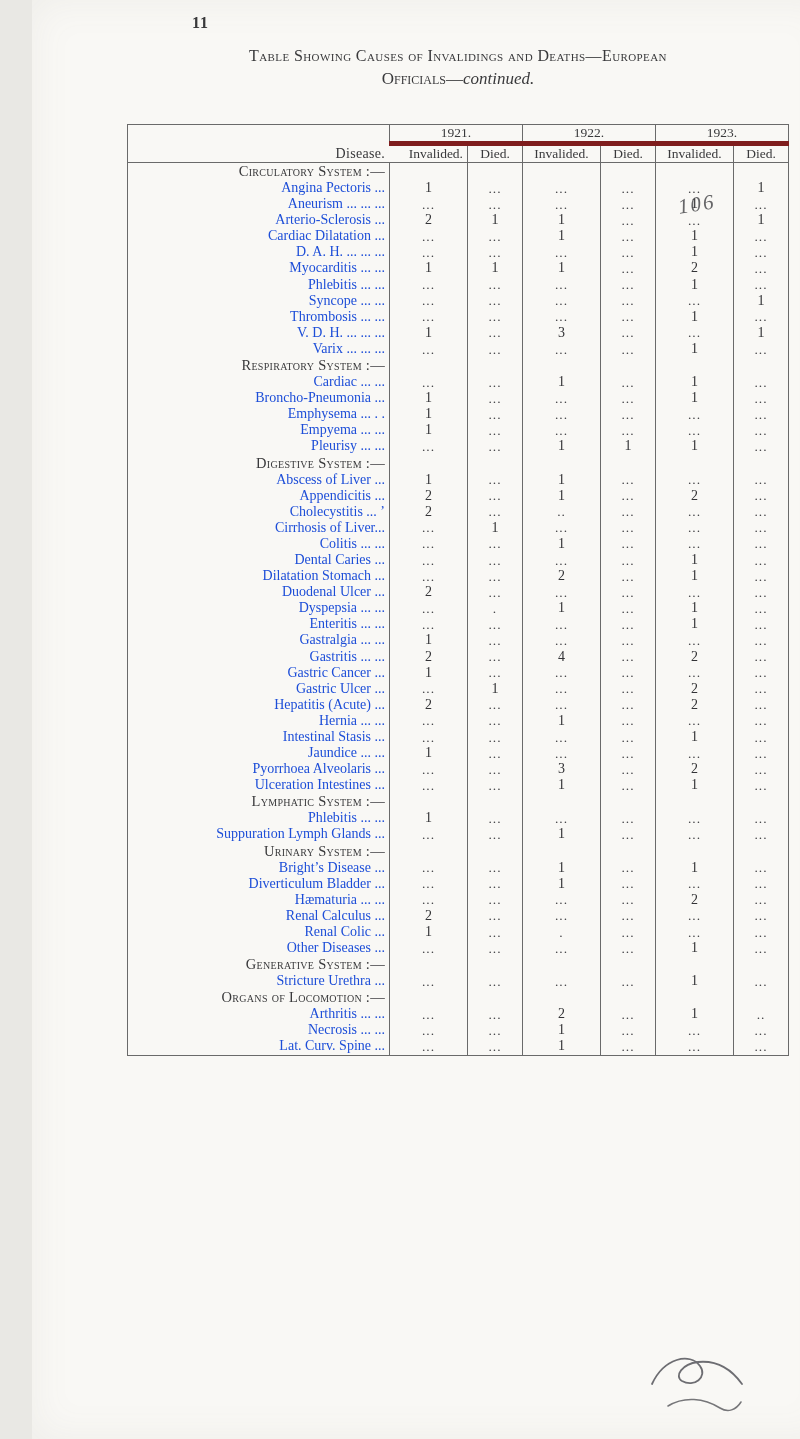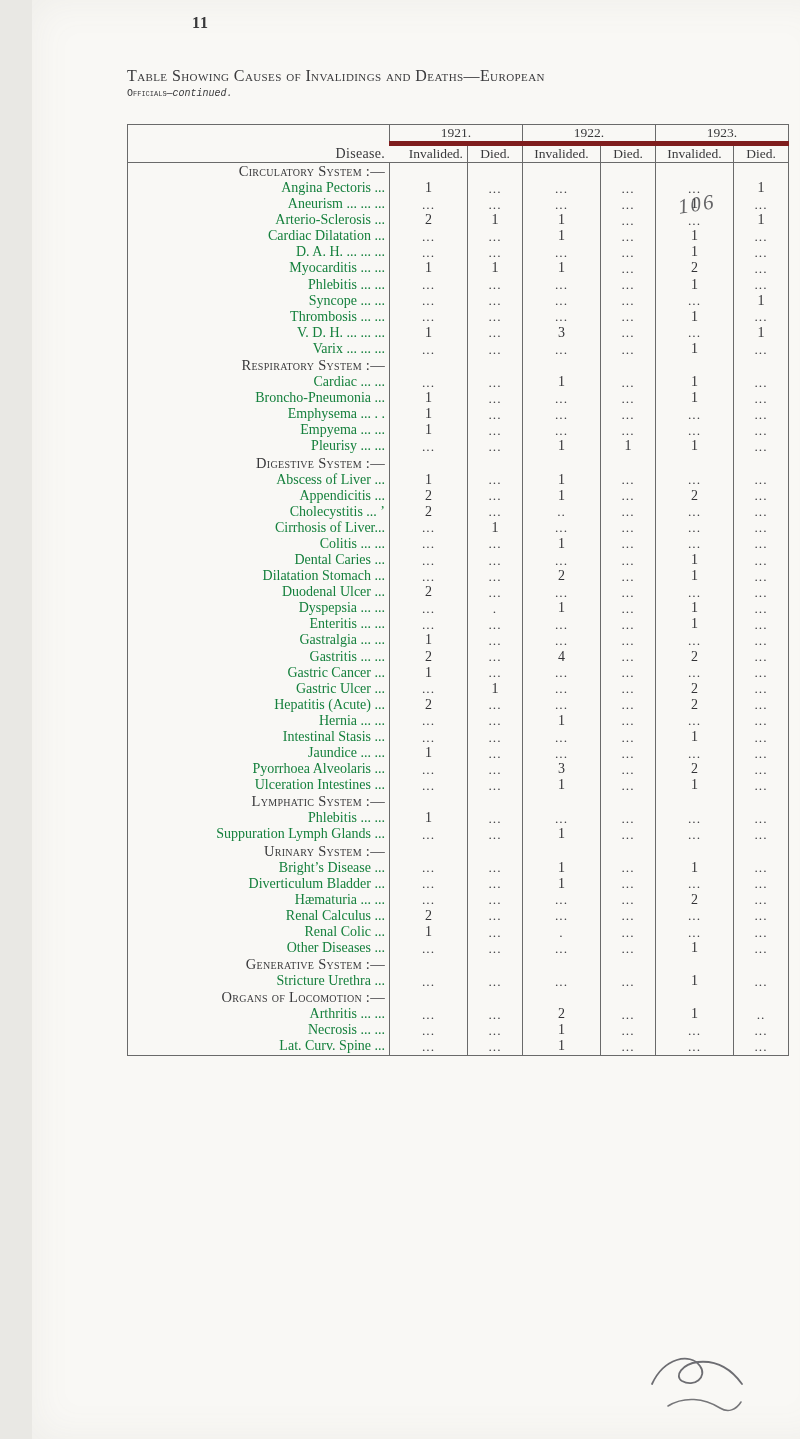--- a/index.html
+++ b/index.html
@@ -21,32 +21,32 @@
   .page-number {
     position: absolute;
     top: 14px;
     left: 160px;
     font-size: 16px;
     font-weight: bold;
     letter-spacing: 1px;
   }
   .title-block {
     position: absolute;
-    top: 64px;
+    top: 44px;
     left: 95px;
     width: 662px;
-    text-align: left;
+    text-align: center;
     line-height: 1.45;
   }
   .title-line1 {
     font-variant: small-caps;
     font-size: 16px;
     letter-spacing: 0.4px;
   }
-  .title-line2 { font-size: 10px; font-family: Liberation Mono, monospace; }
+  .title-line2 { font-size: 17px; }
   .title-line2 .smallcaps { font-variant: small-caps; }
   .title-line2 em { font-style: italic; }
 
   .handwritten-top {
     position: absolute;
     top: 192px;
     left: 646px;
     font-size: 21px;
     font-style: italic;
     color: #4d4d50;
@@ -94,21 +94,21 @@
     letter-spacing: 0.3px;
     padding: 15px 4px 2px 6px;
     white-space: nowrap;
   }
   tr.section-row td.val-empty { padding-top: 15px; }
   td.disease {
     font-size: 14px;
     padding: 2px 4px 2px 18px;
     line-height: 1.15;
     white-space: nowrap;
-    color: #15803d;
+    color: #1d4ed8;
   }
   td.val {
     text-align: center;
     font-size: 13.5px;
     line-height: 1.15;
     padding: 2px 2px;
     color: #454548;
     letter-spacing: 1px;
   }
   td.val.num { font-size: 14px; letter-spacing: 0; color: #333336; }

